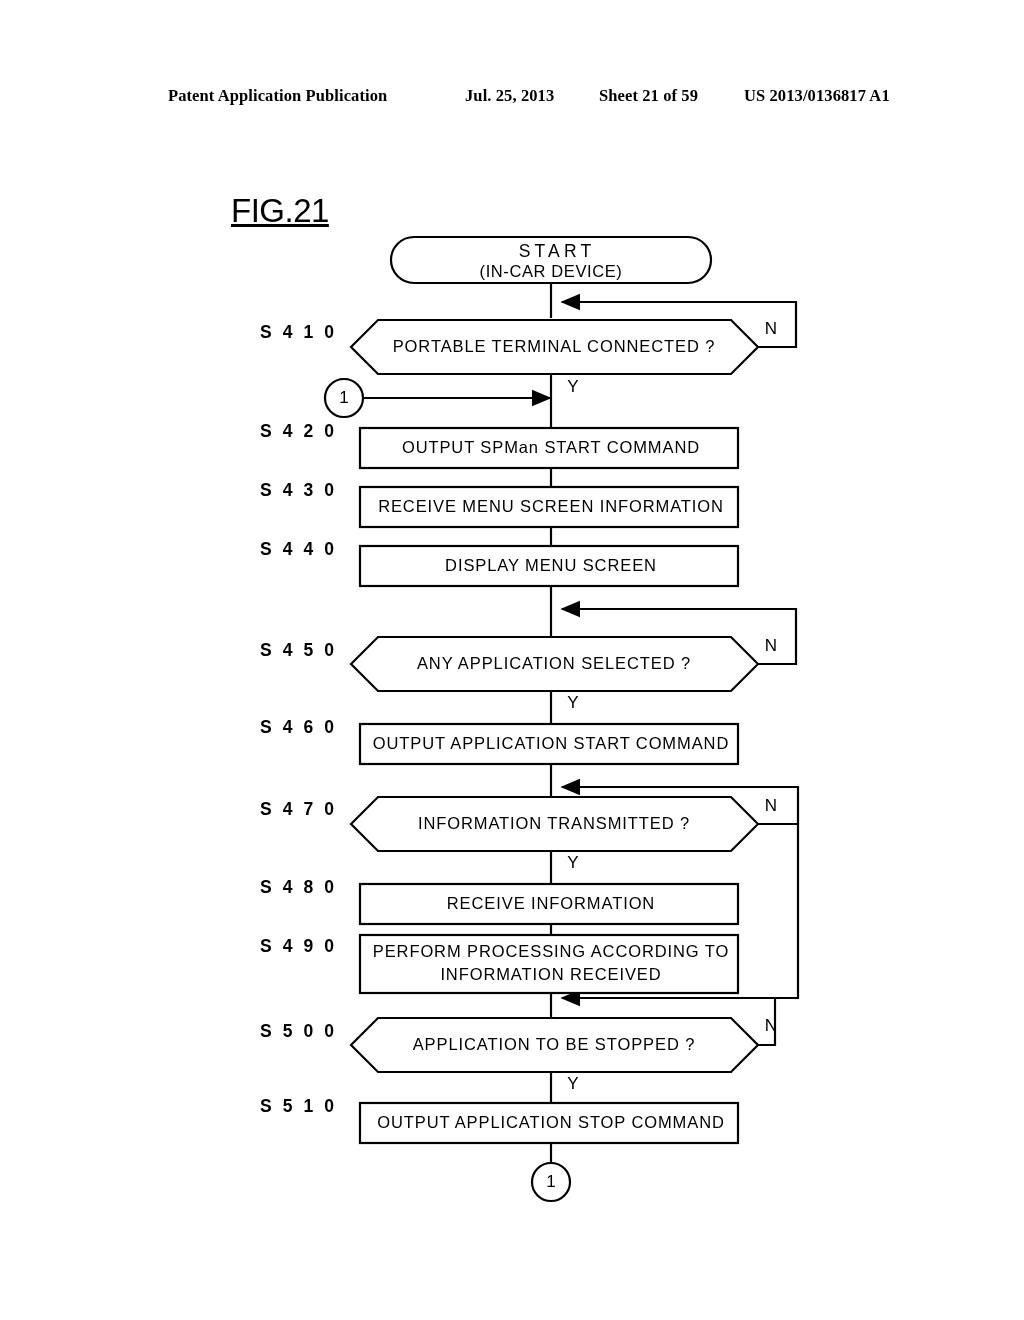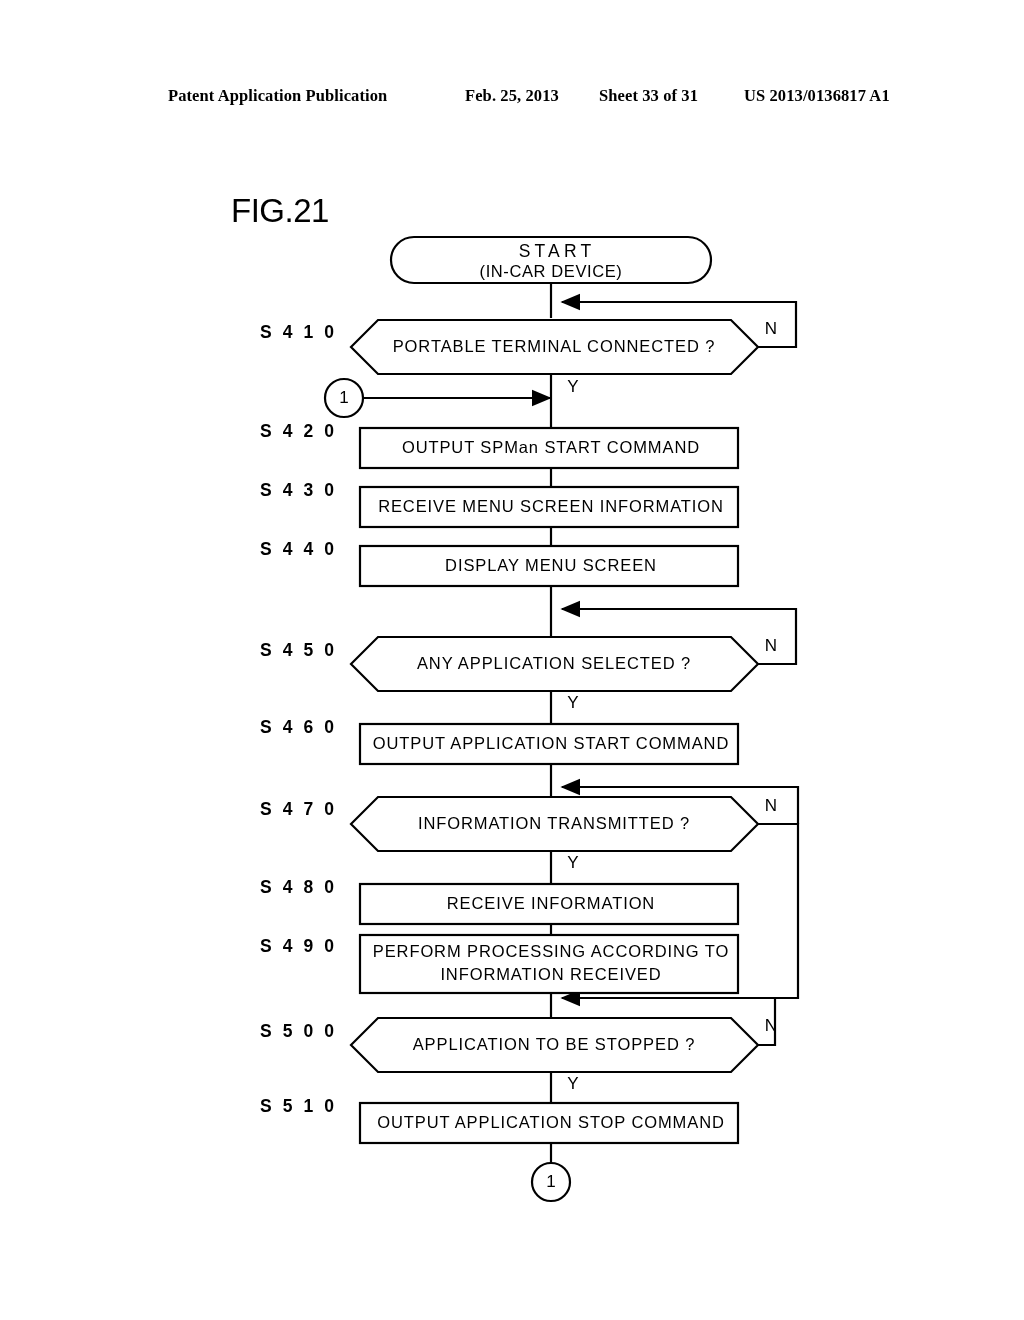--- a/index.html
+++ b/index.html
@@ -41,20 +41,21 @@
   #pub-header .h-num   { position: absolute; left: 706px; }
 
   
   #fig-label {
     position: absolute;
     left: 193px; top: 192px;
     font-family: "Liberation Sans", sans-serif;
     font-size: 33px;
     font-weight: normal;
     letter-spacing: -0.5px;
+    text-decoration: underline;
   }
 
   
   #flow {
     position: absolute;
     left: 0; top: 0;
     width: 1024px; height: 1320px;
   }
   .shape-stroke {
     fill: #ffffff;
@@ -102,22 +103,22 @@
     dominant-baseline: middle;
   }
 </style>
 </head>
 <body>
 
 <div id="page">
 
   <div id="pub-header">
     <span class="h-pub">Patent Application Publication</span>
-    <span class="h-date">Feb. 25, 2013</span>
-    <span class="h-sheet">Sheet 33 of 31</span>
+    <span class="h-date">Jul. 25, 2013</span>
+    <span class="h-sheet">Sheet 21 of 59</span>
     <span class="h-num">US 2013/0136817 A1</span>
   </div>
 
   <div id="fig-label">FIG.21</div>
 
   <svg id="flow" viewBox="0 0 1024 1320">
     <defs>
       <marker id="arrow" viewBox="0 0 12 10" refX="11" refY="5" markerWidth="9" markerHeight="8" orient="auto-start-reverse">
         <path d="M 0 0 L 12 5 L 0 10 z" fill="#000000"></path>
       </marker>

